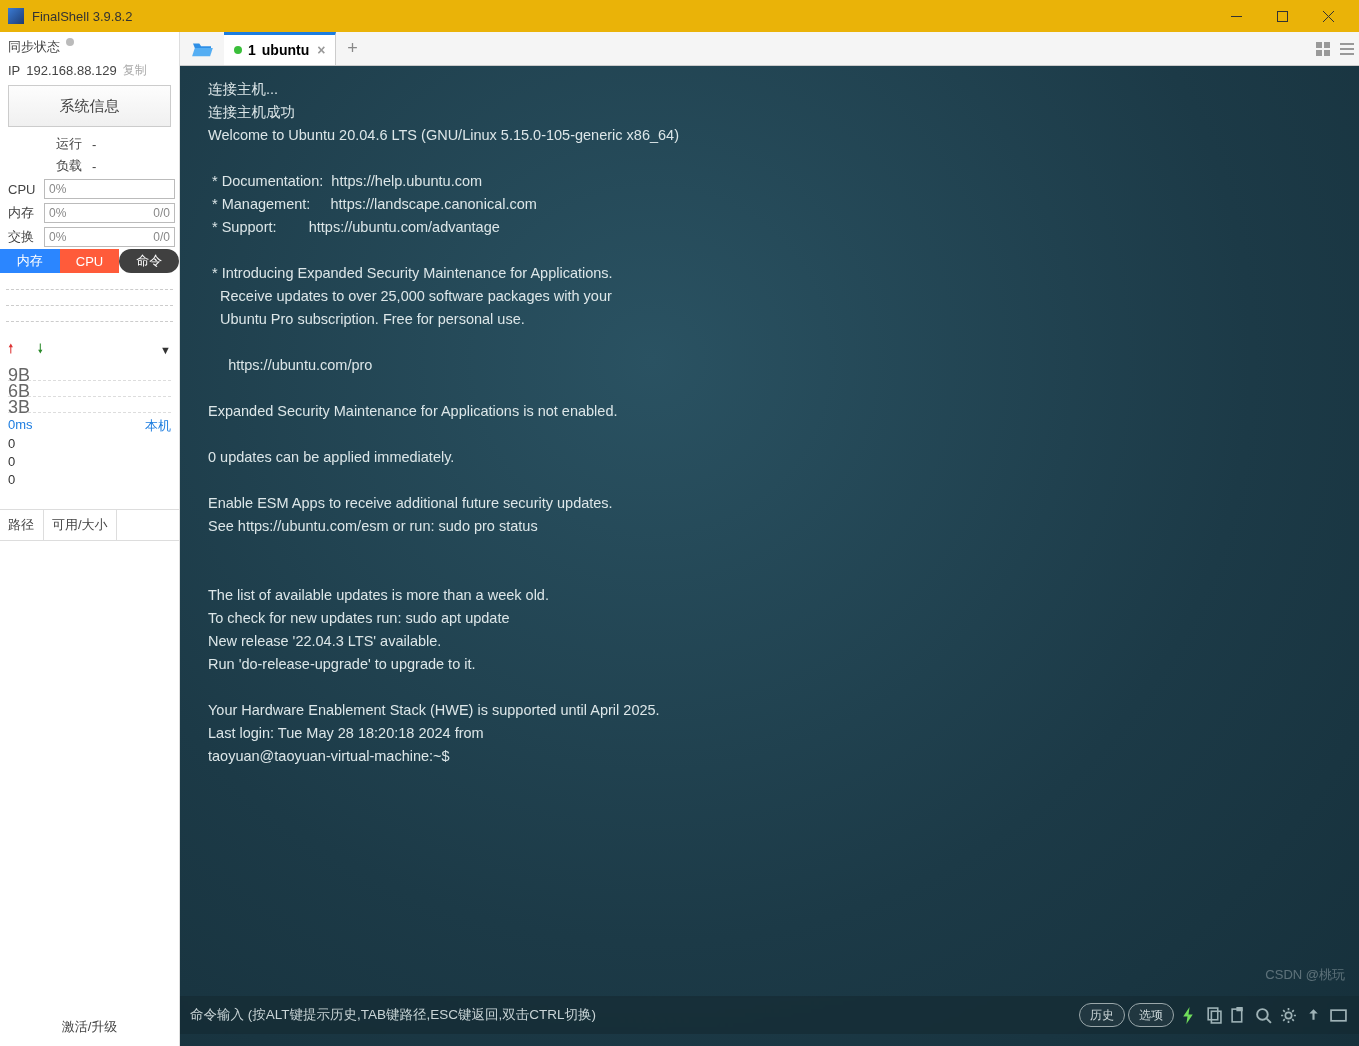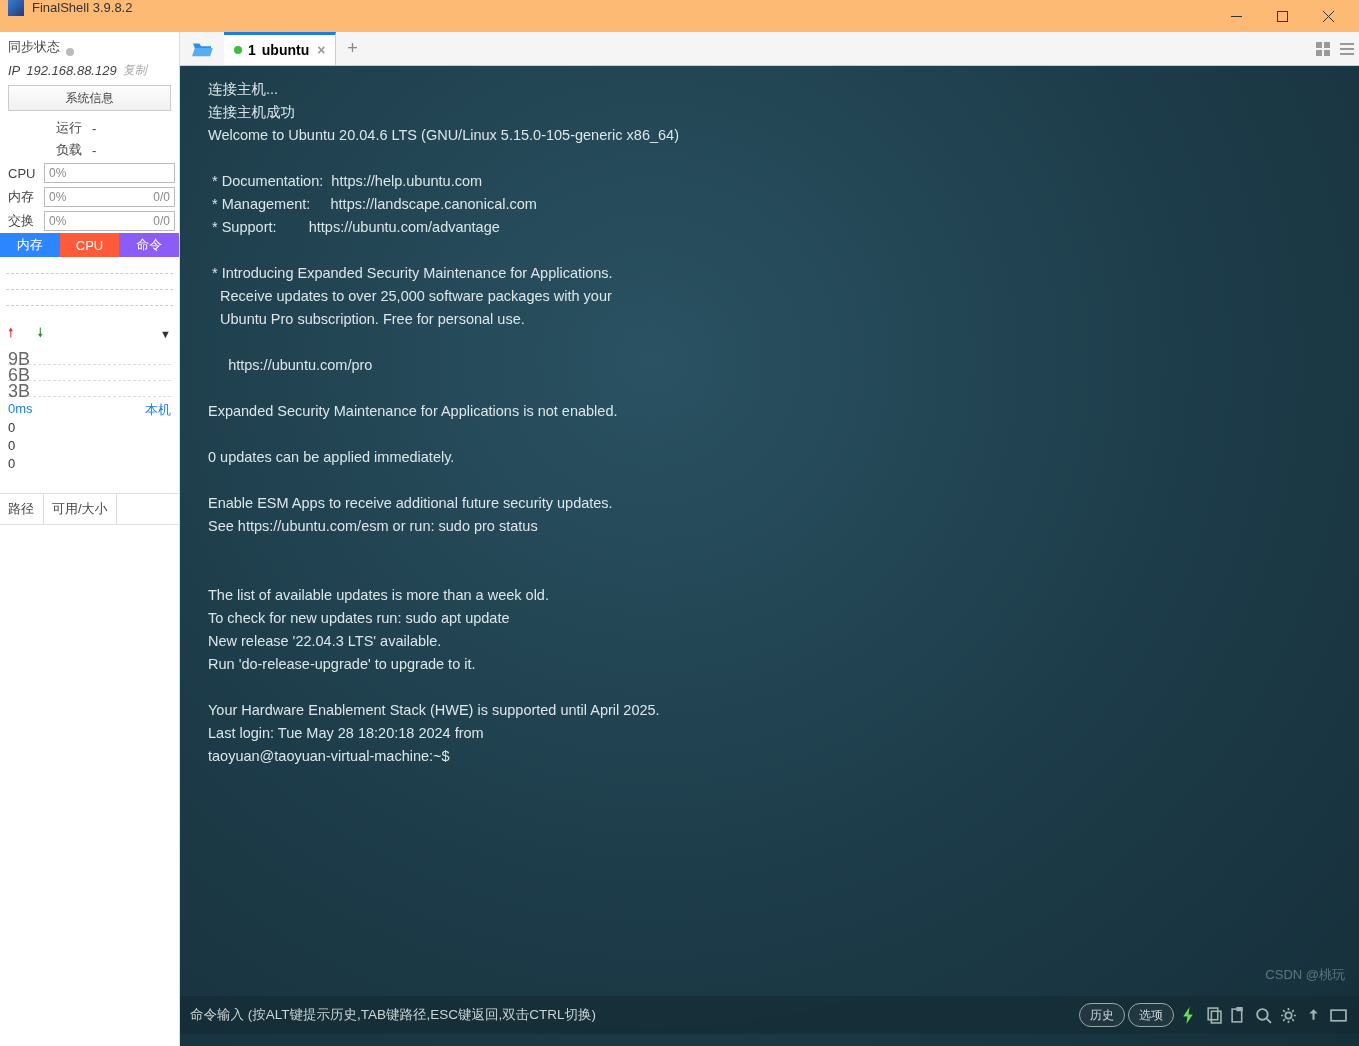--- a/index.html
+++ b/index.html
@@ -1,44 +1,44 @@
 <!DOCTYPE html>
 <html><head>
 <meta charset="utf-8">
 <style>
 * { margin: 0; padding: 0; box-sizing: border-box; font-family: "Microsoft YaHei", "Segoe UI", sans-serif; }
 body { width: 1359px; height: 1046px; background: #fff; overflow: hidden; display: flex; flex-direction: column; }
 
 
-.titlebar { height: 32px; display: flex; align-items: flex-start; padding: 0 8px; background: #fdba74; }
+.titlebar { height: 32px; display: flex; align-items: center; padding: 0 8px; background: #eab308; }
 .titlebar .app-icon { width: 16px; height: 16px; background: linear-gradient(135deg,#3a7bd5,#1e3c72); margin-right: 8px; }
 .titlebar .title { font-size: 13px; color: #333; flex: 1; }
 .titlebar .win-btn { width: 46px; height: 32px; display: flex; align-items: center; justify-content: center; color: #555; }
 .titlebar .win-btn svg { width: 11px; height: 11px; stroke: #333; stroke-width: 1; fill: none; }
 
 .main { flex: 1; display: flex; min-height: 0; }
 
 
 .sidebar { width: 180px; background: #fff; border-right: 1px solid #ddd; display: flex; flex-direction: column; font-size: 13px; color: #444; }
-.sync { padding: 6px 8px; display: flex; align-items: flex-end; }
+.sync { padding: 6px 8px; display: flex; align-items: flex-start; }
 .sync-dot { width: 8px; height: 8px; border-radius: 50%; background: #bbb; margin-left: 6px; }
-.ip-row { padding: 0 8px 6px; display: flex; align-items: center; gap: 6px; font-style: italic; }
+.ip-row { padding: 0 8px 6px; display: flex; align-items: center; gap: 6px; }
 .ip-row .copy { color: #aaa; font-size: 12px; }
-.sys-btn { margin: 0 8px 6px; height: 26px; border: 1px solid #ccc; background: linear-gradient(#fdfdfd,#f0f0f0); display: flex; align-items: center; justify-content: center; font-size: 12px; cursor: pointer; }
+.sys-btn { margin: 0 8px 6px; height: 42px; border: 1px solid #ccc; background: linear-gradient(#fdfdfd,#f0f0f0); display: flex; align-items: center; justify-content: center; font-size: 15px; cursor: pointer; }
 .kv { padding: 2px 8px; display: flex; align-items: center; gap: 4px; }
 .kv .lbl { width: 32px; margin-left: 48px; }
 .kv .val { flex: 1; }
 .meter-row { display: flex; align-items: center; padding: 2px 4px 2px 8px; gap: 4px; }
 .meter-row .lbl { width: 32px; }
 .meter { flex: 1; height: 20px; border: 1px solid #bbb; background: #fff; display: flex; align-items: center; padding: 0 4px; font-size: 12px; color: #888; justify-content: space-between; }
 .tabs3 { display: flex; height: 24px; }
 .tabs3 .t { flex: 1; display: flex; align-items: center; justify-content: center; color: #fff; font-size: 13px; }
 .tabs3 .mem { background: #2b86ff; }
 .tabs3 .cpu { background: #ff5b3a; }
-.tabs3 .cmd { background: #8b5cf6; }
+.tabs3 .cmd { background: #404040; border-radius: 12px; }
 .chart-area { height: 58px; position: relative; margin-top: 4px; }
 .chart-area .dash { position: absolute; left: 6px; right: 6px; border-top: 1px dashed #ccc; }
 .arrows { display: flex; align-items: center; padding: 4px 8px; gap: 24px; }
 .arrows .up { color: #d33; }
 .arrows .dn { color: #2a8a2a; }
 .arrows .tri { margin-left: auto; color: #333; font-size: 11px; }
 .scale { padding: 0 8px; font-size: 18px; color: #666; }
 .scale div { height: 16px; border-bottom: 1px dashed #ddd; }
 .ms-row { display: flex; justify-content: space-between; padding: 4px 8px 0; }
 .ms-row .ms { color: #1d7de0; }
@@ -164,20 +164,21 @@
     </div>
     <div class="zeros">
       <div>0</div>
       <div>0</div>
       <div>0</div>
     </div>
     <div class="path-head">
       <div class="c">路径</div>
       <div class="c">可用/大小</div>
     </div>
+    <div class="activate">激活/升级</div>
   </div>
 
   <div class="right">
     <div class="tabbar">
       <div class="open-icon">
         <svg viewBox="0 0 24 20">
             <path d="M2 4 h7 l2 3 h11 v2 H4 z" fill="#2f8fe6"></path>
             <path d="M4 9 h20 l-3 9 H1 z" fill="#55aef3"></path>
           </svg>
       </div>

